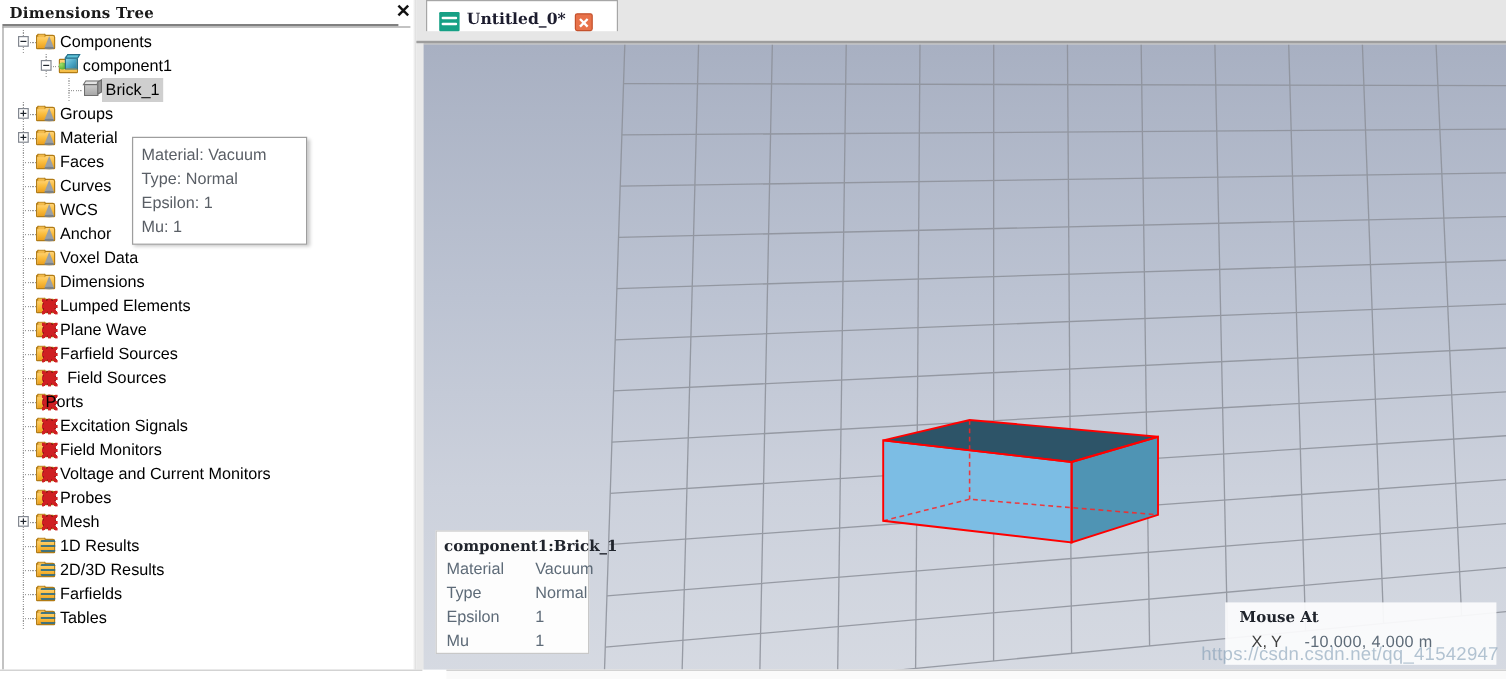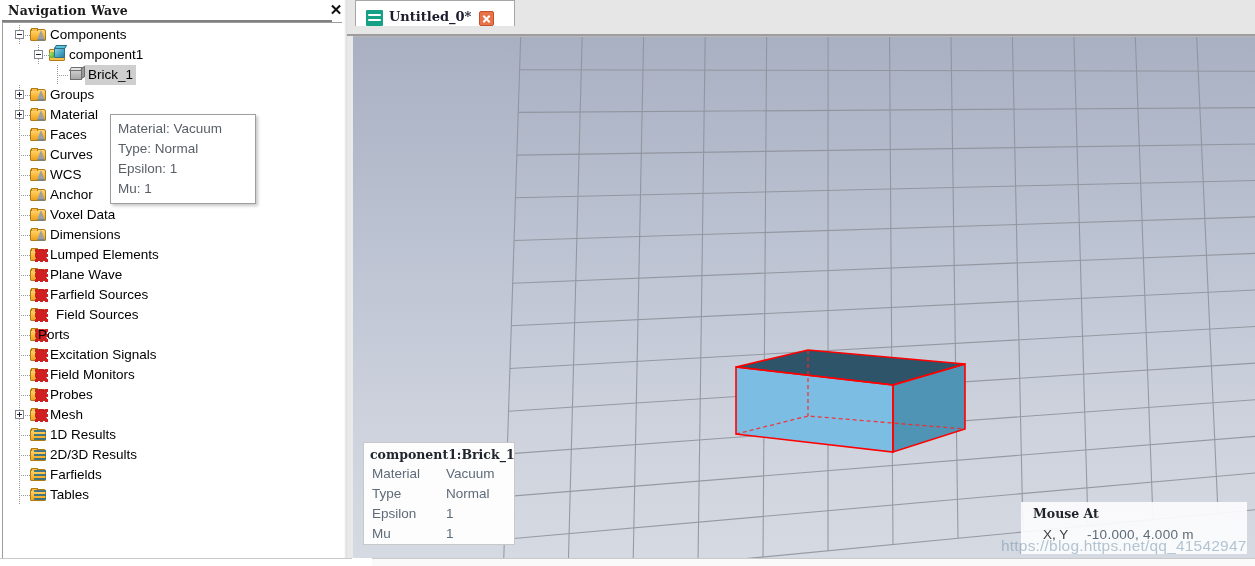--- a/index.html
+++ b/index.html
@@ -224,21 +224,21 @@
     overflow:hidden;
     background:linear-gradient(to bottom,#a8b0c2 0%,#bcc3d2 40%,#ccd1dc 70%,#d6dae2 100%);
     border-top:1px solid #b6b6b6;
     box-sizing:border-box;
   }
   #grid-svg{position:absolute;left:0;top:0;}
   #brick-svg{position:absolute;left:0;top:0;}
 
   
   #objinfo{
-    position:absolute;left:10px;top:405px;width:152px;height:103px;
+    position:absolute;left:10px;top:405px;width:128px;height:103px;
     background:#fdfdfd;border:1px solid #c8c8c8;
     box-sizing:border-box;padding:4px 12px 0 6px;
   }
   #objinfo .oi-title{
     font-family:"DejaVu Serif","Liberation Serif",serif;
     font-size:12.5px;font-weight:bold;color:#20242c;white-space:nowrap;
     line-height:16px;margin-bottom:1px;
   }
   #objinfo .oi-row{
     position:relative;height:20px;line-height:20px;white-space:nowrap;
@@ -293,21 +293,21 @@
   #panel-divider{
     position:absolute;left:344px;top:0;width:3px;height:566px;
     background:linear-gradient(to right,#ffffff,#d8d8d8);
   }
 </style>
 </head>
 <body>
 
 <div id="nav-panel">
   <div id="nav-header">
-    <div id="nav-title">Navigation Wave</div>
+    <div id="nav-title">Dimensions Tree</div>
     <div id="nav-close">✕</div>
   </div>
   <div id="nav-hdr-rule"></div>
 
   <div id="tree-box">
     <div id="tree">
         <div class="trow">
           <div class="guide-v" style="left: 16px; top: 0px; height: 20px;"></div>
           <div class="guide-h" style="left: 16px; top: 10px; width: 11px;"></div>
           <div class="exp" style="left: 12px;"></div>
@@ -465,20 +465,29 @@
           <span class="lbl" style="left: 47px;">Excitation Signals</span>
         </div>
         <div class="trow">
           <div class="guide-v" style="left: 16px; top: 0px; height: 20px;"></div>
           <div class="guide-h" style="left: 16px; top: 10px; width: 11px;"></div>
           <div class="ico" style="left: 27px;">
             <span class="fold"></span>
             <span class="gear"></span>
           </div>
           <span class="lbl" style="left: 47px;">Field Monitors</span>
+        </div>
+        <div class="trow">
+          <div class="guide-v" style="left: 16px; top: 0px; height: 20px;"></div>
+          <div class="guide-h" style="left: 16px; top: 10px; width: 11px;"></div>
+          <div class="ico" style="left: 27px;">
+            <span class="fold"></span>
+            <span class="gear"></span>
+          </div>
+          <span class="lbl" style="left: 47px;">Voltage and Current Monitors</span>
         </div>
         <div class="trow">
           <div class="guide-v" style="left: 16px; top: 0px; height: 20px;"></div>
           <div class="guide-h" style="left: 16px; top: 10px; width: 11px;"></div>
           <div class="ico" style="left: 27px;">
             <span class="fold"></span>
             <span class="gear"></span>
           </div>
           <span class="lbl" style="left: 47px;">Probes</span>
         </div>
@@ -627,20 +636,20 @@
     </div>
 
     <div id="mousebox">
       <div class="mb-title">Mouse At</div>
       <div class="mb-row">
         <span class="mb-k">X, Y</span>
         <span class="mb-v">-10.000,    4.000 m</span>
       </div>
     </div>
 
-    <div id="watermark">https://blog.https.net/qq_41542947</div>
+    <div id="watermark">https://csdn.csdn.net/qq_41542947</div>
   </div>
 </div>
 
 <div id="bottom-strip">
   <div class="seg1"></div>
   <div class="seg2"></div>
 </div>
 
 </body></html>

